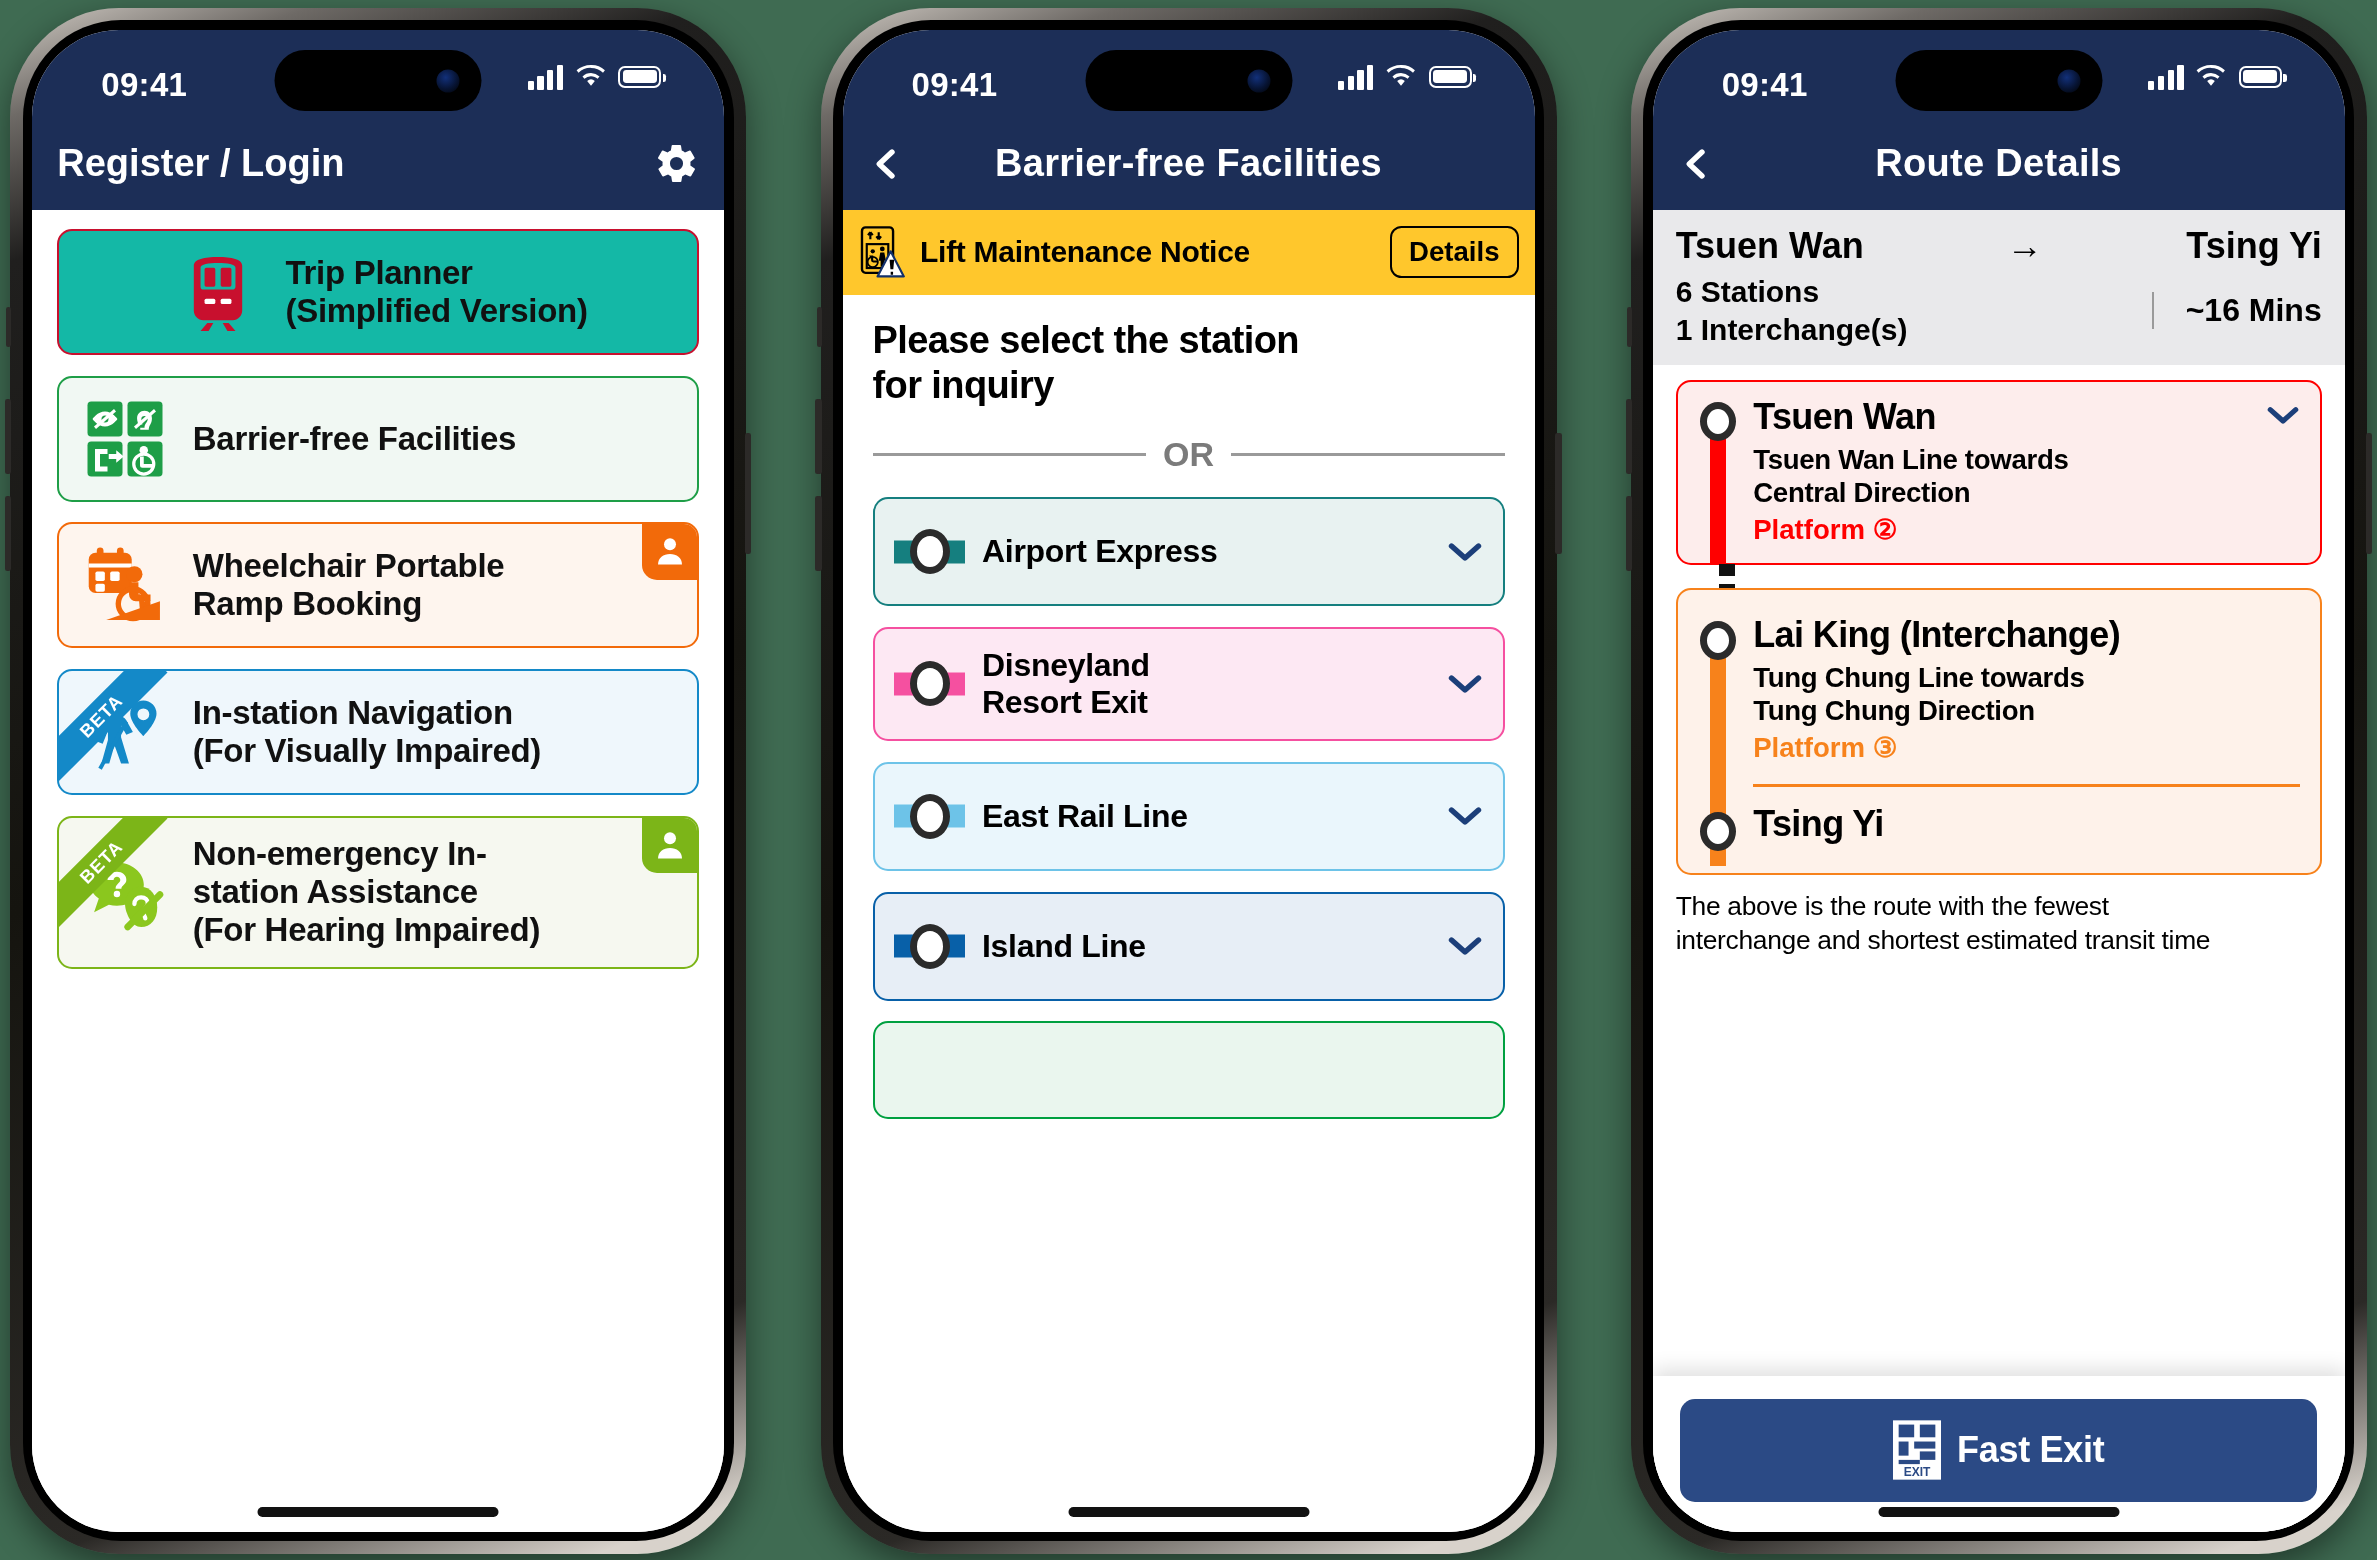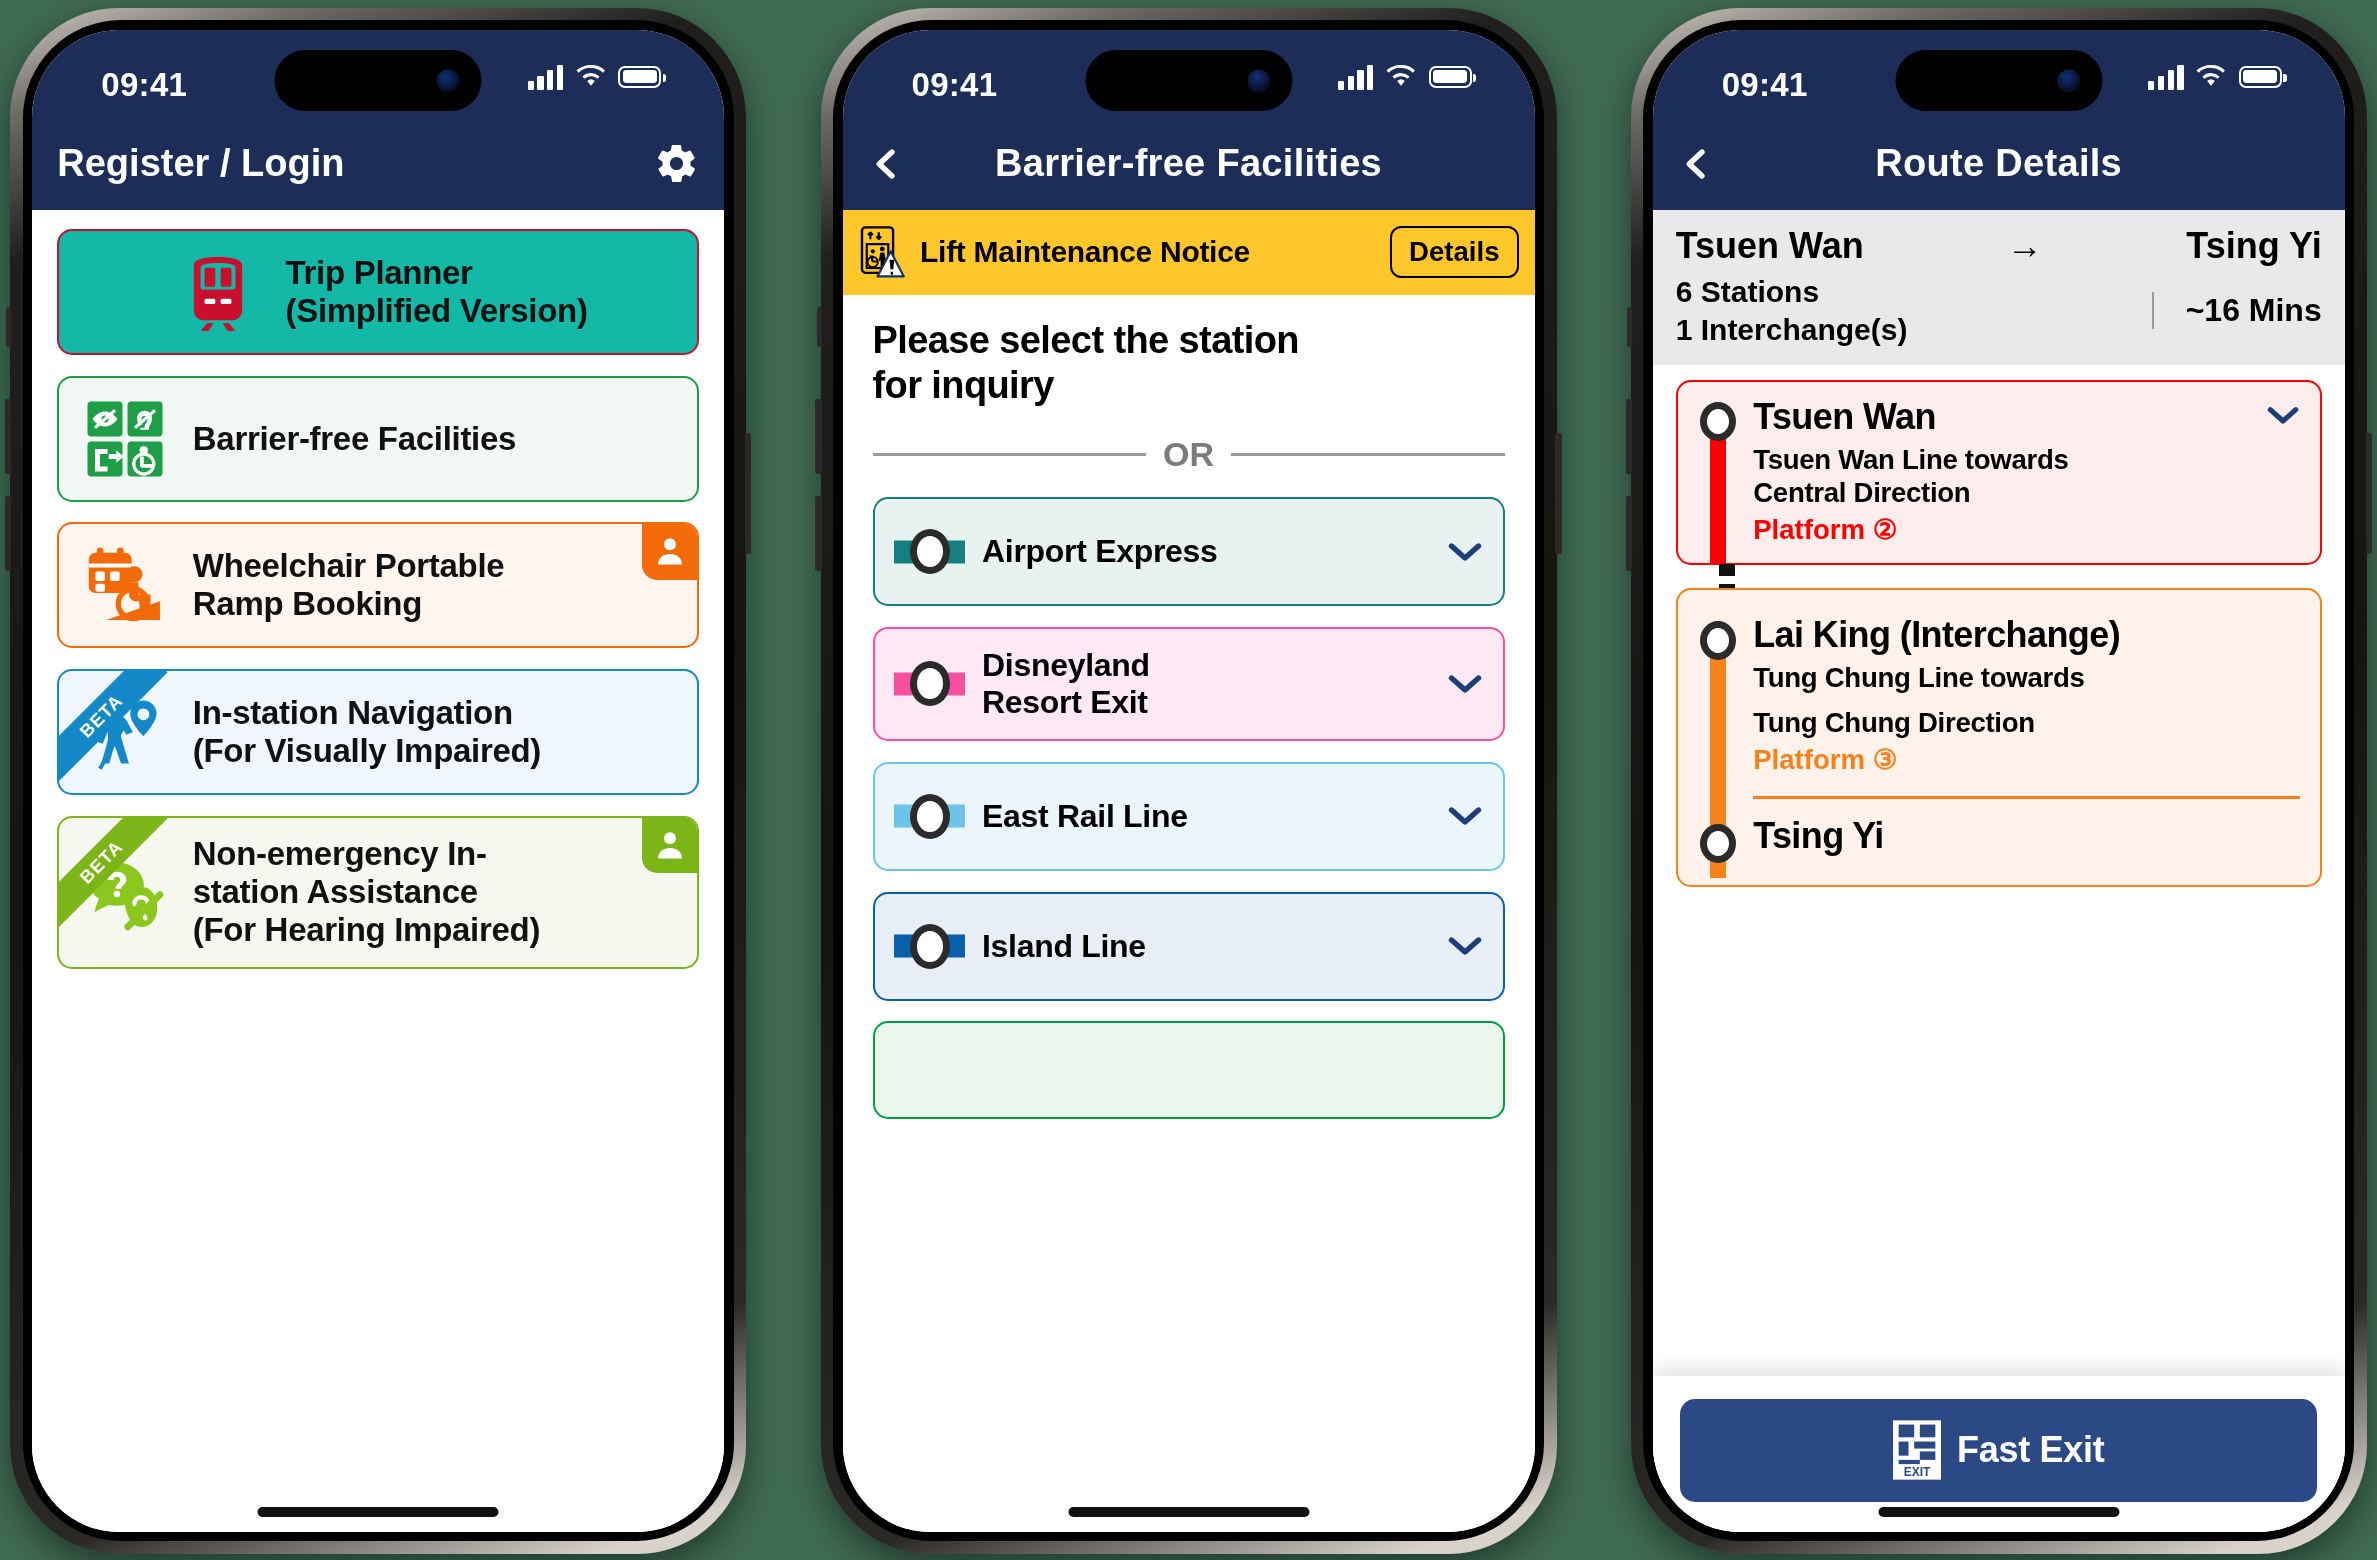--- a/index.html
+++ b/index.html
@@ -513,29 +513,33 @@
 
           <div class="seg" style="border-color:#F7821B;background:#FEF2EA;margin-top:-9.2px;padding-bottom:10.3px;">
             <div class="segline">
               <div class="rail" style="background:#F7821B;top:36px;bottom:-3.4px"></div>
               <div class="stop" style="top:16px"></div>
               <div class="stop" style="top:auto;bottom:11.5px;"></div>
             </div>
             <div class="segbody">
               <div class="stname" style="margin-top:10.3px">Lai King (Interchange)</div>
               <div class="stsub">Tung Chung Line towards</div>
-              <div class="stsub" style="margin-top:12px">Tung Chung Direction</div>
+              <div class="stsub" style="margin-top:0">Tung Chung Direction</div>
               <div class="stplat" style="color:#F7821B">Platform ③</div>
               <div style="height:2.9px;background:#F7821B;margin:19.5px 0 17px 0;"></div>
               <div class="stname" style="margin-bottom:19.5px">Tsing Yi</div>
             </div>
           </div>
 
         </div>
 
+        <div class="endnote">
+          <div>The above is the route with the fewest</div>
+          <div>interchange and shortest estimated transit time</div>
+        </div>
 
         <div class="fastwrap">
           <div class="fastbtn">
             <svg width="48" height="60" viewBox="0 0 34 42">
               <rect x="0" y="0" width="34" height="42" fill="#fff"></rect>
               <rect x="4" y="3" width="11" height="9" fill="#2b4a85"></rect>
               <rect x="19" y="3" width="11" height="9" fill="#2b4a85"></rect>
               <rect x="4" y="15" width="7" height="10" fill="#2b4a85"></rect>
               <rect x="15" y="15" width="15" height="5" fill="#2b4a85"></rect>
               <rect x="19" y="22" width="11" height="6" fill="#2b4a85"></rect>

